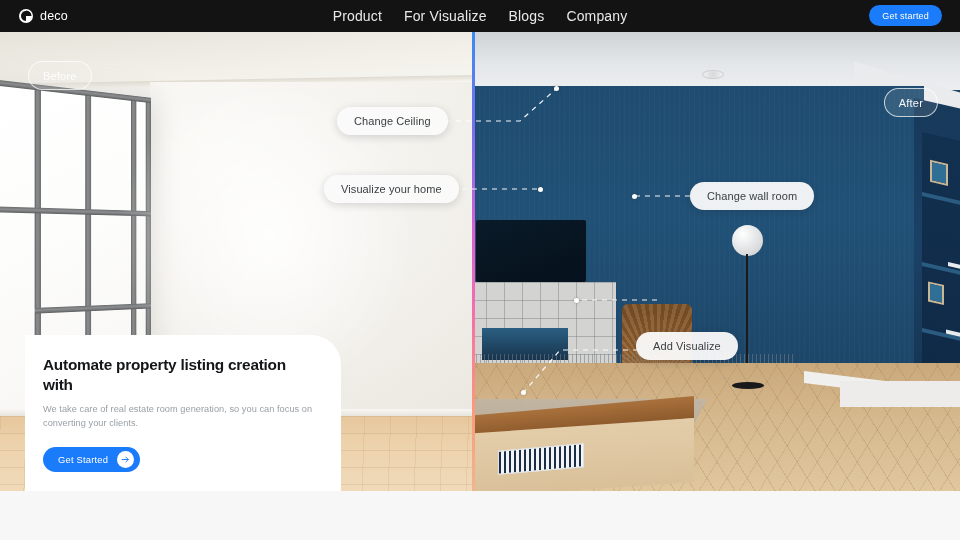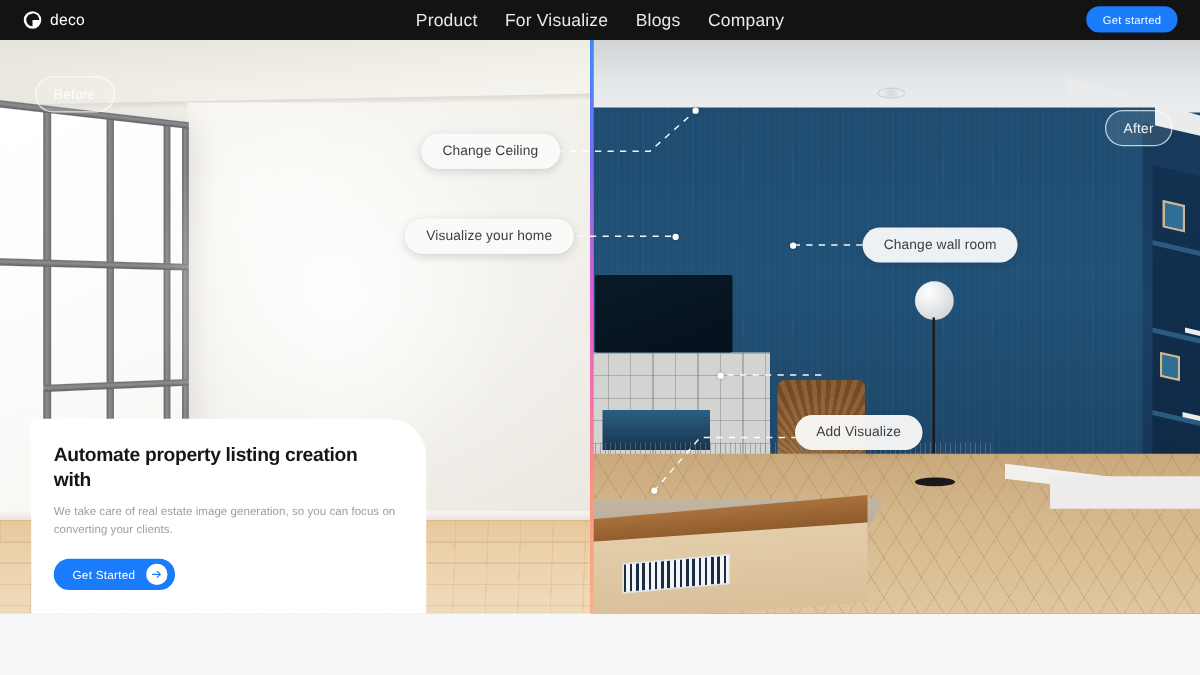--- a/index.html
+++ b/index.html
@@ -439,21 +439,21 @@
 
   <div class="pill pill-visualize">Visualize your home</div>
   <div class="pill pill-ceiling">Change Ceiling</div>
   <div class="pill pill-wallcolor">Change wall room</div>
   <div class="pill pill-furniture">Add Visualize</div>
 
   <div class="hero-card">
     <h1 class="hc-title">
       <span>Automate property listing creation with</span>
     </h1>
-    <p class="hc-sub">We take care of real estate image generation, so you can focus on converting your clients.</p>
+    <p class="hc-sub">We take care of real estate room generation, so you can focus on converting your clients.</p>
     <button class="hc-btn">
       <span>Get Started</span>
       <span class="hc-btn-circle">
         <svg viewBox="0 0 16 16" width="11" height="11" aria-hidden="true">
           <path d="M3 8 H12 M8.5 4.5 L12 8 L8.5 11.5" stroke="#1a7bfb" stroke-width="1.4" fill="none" stroke-linecap="round" stroke-linejoin="round"></path>
         </svg>
       </span>
     </button>
   </div>
 </div>

